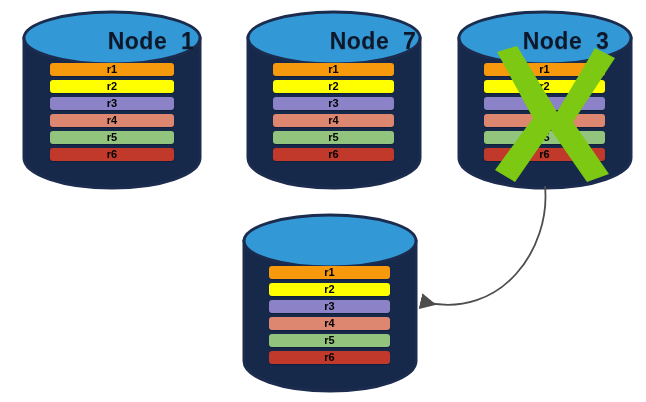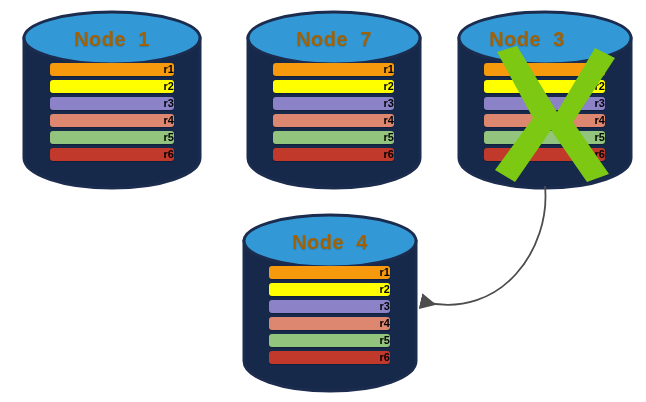--- a/index.html
+++ b/index.html
@@ -23,43 +23,44 @@
   .node svg {
     position: absolute;
     left: 0;
     top: 0;
     overflow: visible;
   }
   .node-title {
     position: absolute;
     width: 100%;
     text-align: center;
-    color: #a16207;
+    color: #0f172a;
     font-weight: bold;
-    font-size: 20px;
+    font-size: 23px;
     letter-spacing: 0.5px;
     white-space: pre;
     text-shadow: 0 1px 1px rgba(0,0,0,0.18);
     pointer-events: none;
+    padding-left: 39px;
   }
   .rows {
     position: absolute;
     left: 0;
     top: 0;
     width: 100%;
   }
   .row-bar {
     position: absolute;
     height: 13px;
     border-radius: 3px;
     color: #000000;
     font-weight: bold;
     font-size: 11px;
     line-height: 13px;
-    text-align: right;
+    text-align: center;
     box-shadow: 0 1px 1px rgba(0,0,0,0.25);
   }
   .xmark {
     position: absolute;
     pointer-events: none;
   }
   .arrow-layer {
     position: absolute;
     left: 0;
     top: 0;
@@ -124,21 +125,20 @@
         <path d="M40,44 L60,38 L100,104 L138,40 L158,50 L116,114 L152,166 L130,174 L94,122 L58,174 L38,162 L76,110 Z" fill="#7DC813"></path>
       </g>
     </svg>
   </div>
 
   <div class="node" id="node-4" style="left: 242px; top: 211px; width: 176px; height: 180px;">
     <svg width="176" height="180" viewBox="0 0 176 180">
       <path d="M2,30 L2,150 A86,30 0 0 0 174,150 L174,30 Z" fill="#16294B" stroke="#1B2C4F" stroke-width="3"></path>
       <ellipse cx="88" cy="30" rx="86" ry="26" fill="#3399D6" stroke="#1B2C4F" stroke-width="3"></ellipse>
     </svg>
-    <div class="node-title" style="top: 20px;">Node  4</div>
     <div class="rows">
         <div class="row-bar" style="left: 27px; width: 121px; top: 55px; background: rgb(247, 153, 12);">r1</div>
         <div class="row-bar" style="left: 27px; width: 121px; top: 72px; background: rgb(255, 255, 0);">r2</div>
         <div class="row-bar" style="left: 27px; width: 121px; top: 89px; background: rgb(139, 130, 200);">r3</div>
         <div class="row-bar" style="left: 27px; width: 121px; top: 106px; background: rgb(221, 134, 112);">r4</div>
         <div class="row-bar" style="left: 27px; width: 121px; top: 123px; background: rgb(147, 196, 125);">r5</div>
         <div class="row-bar" style="left: 27px; width: 121px; top: 140px; background: rgb(192, 57, 43);">r6</div>
       </div>
   </div>
 

